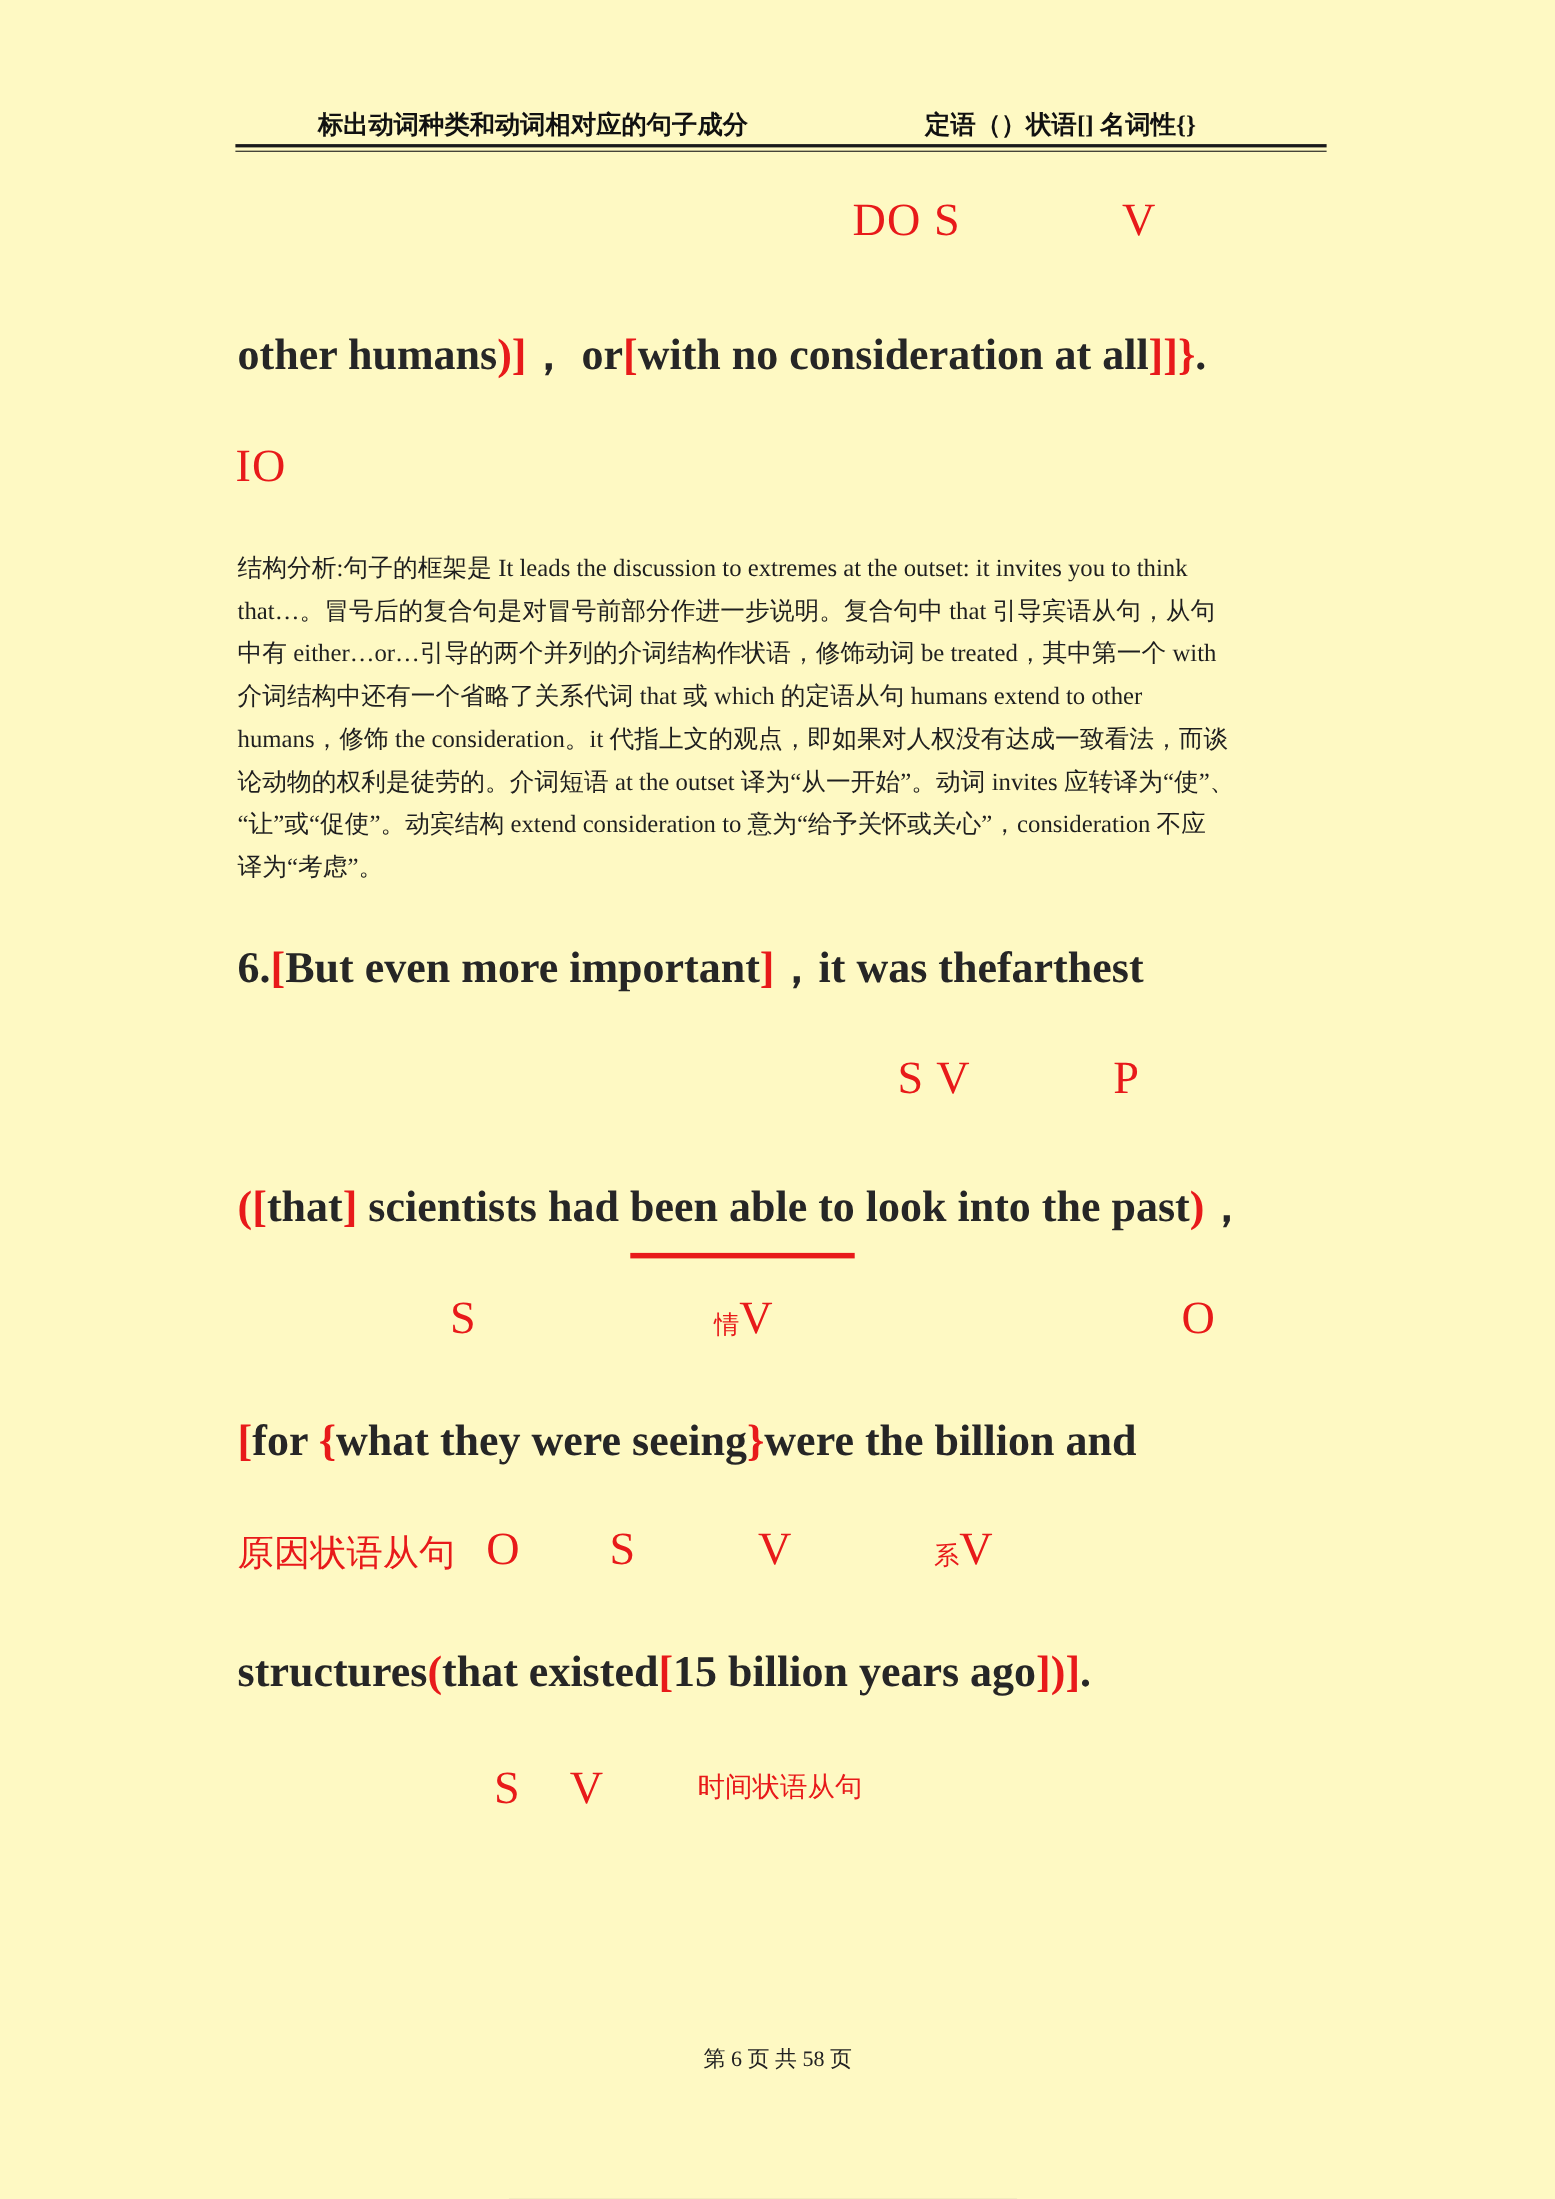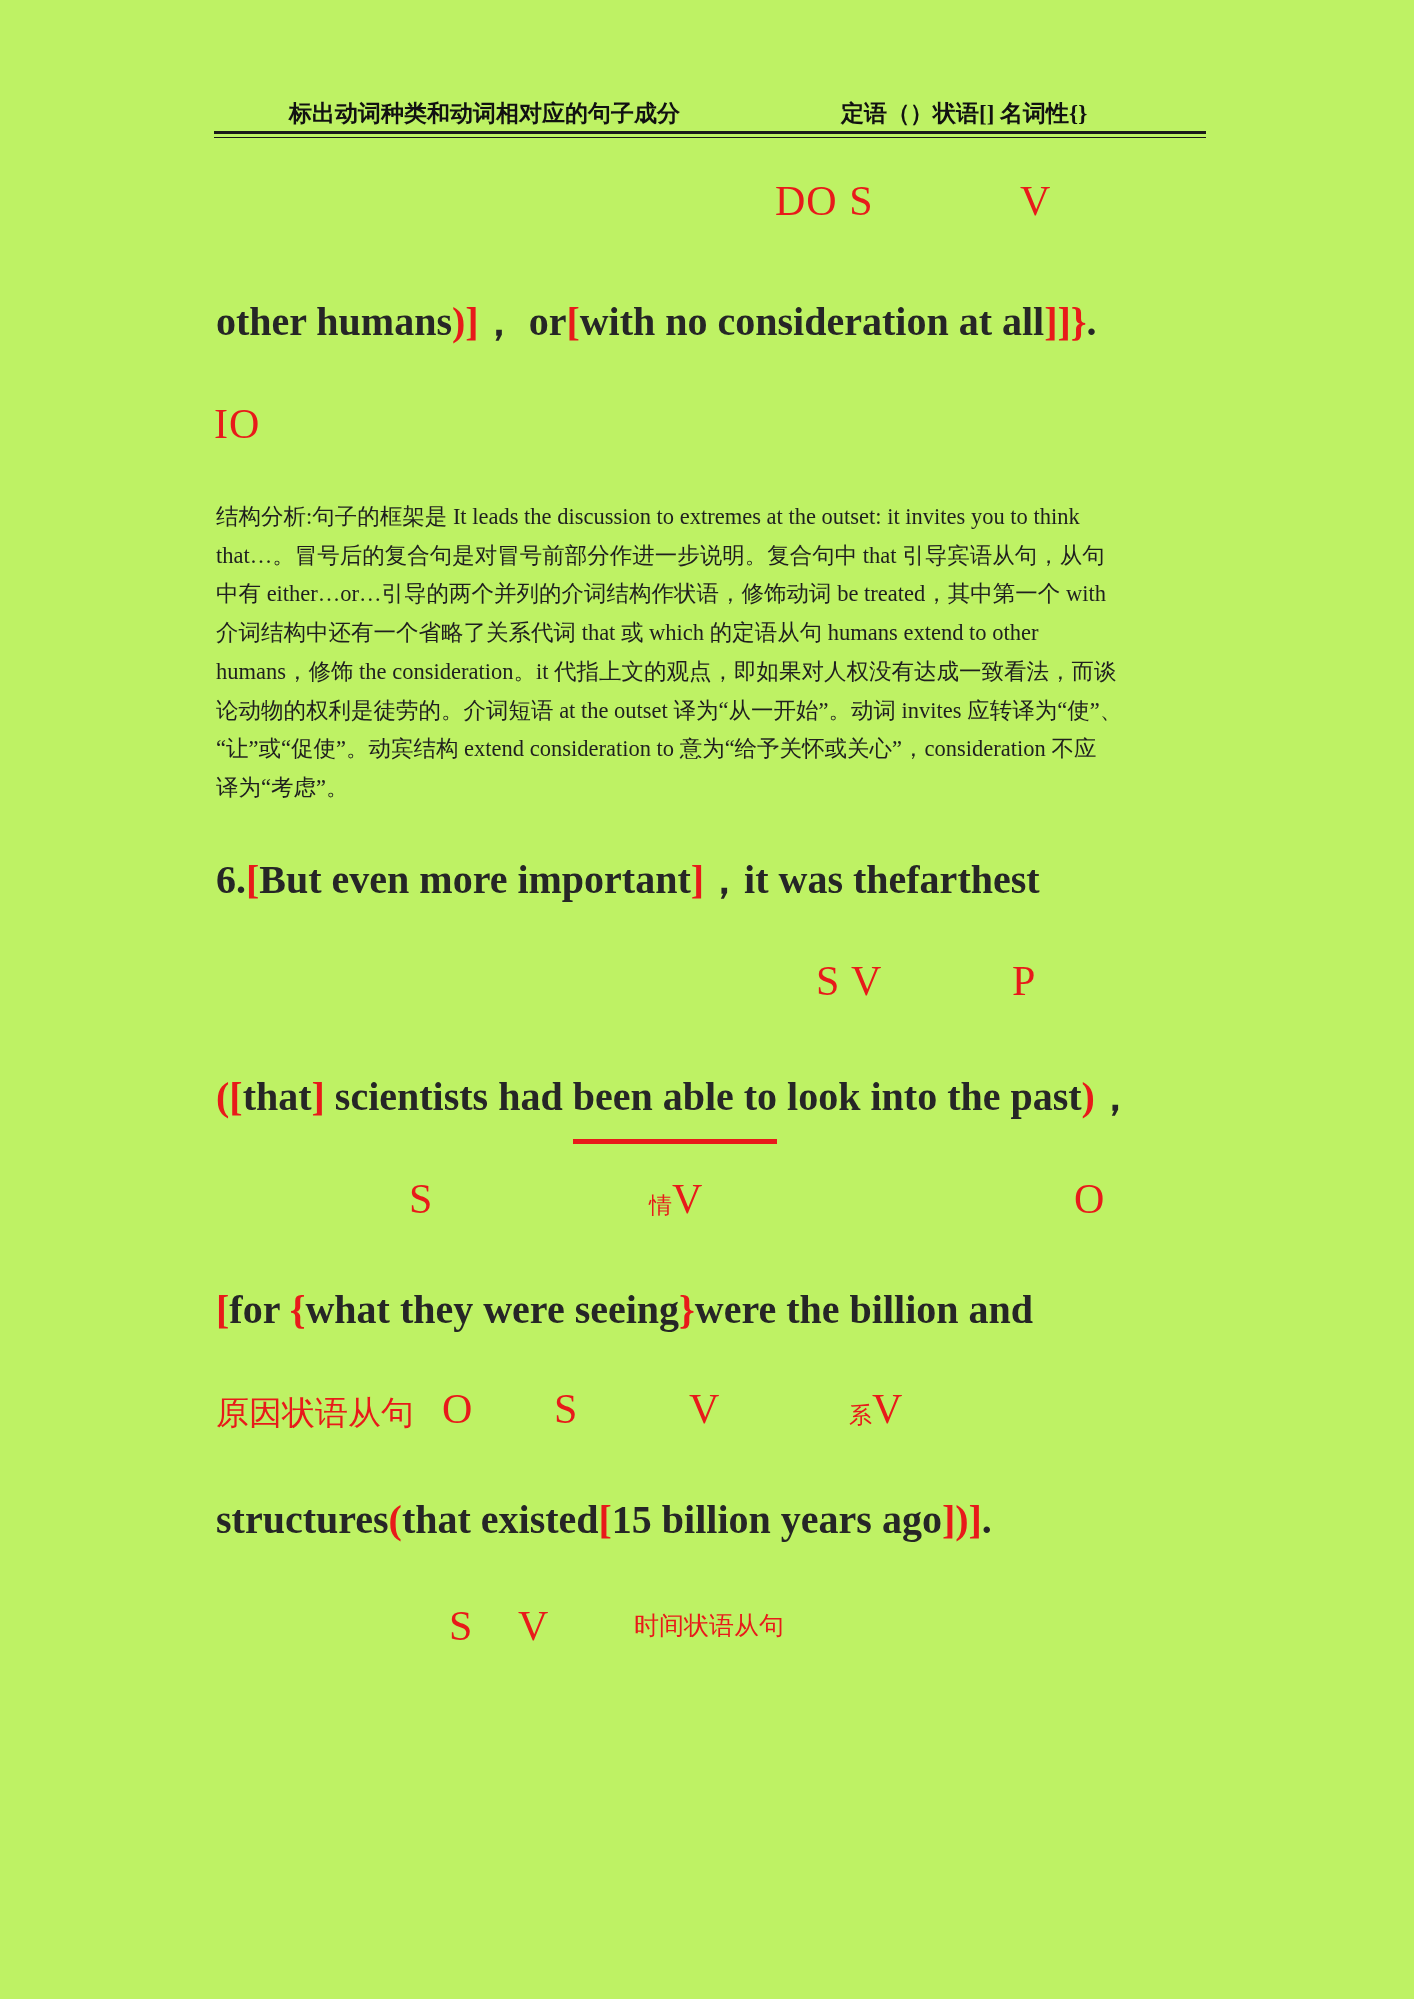--- a/index.html
+++ b/index.html
@@ -4,21 +4,21 @@
 <style>
   :root{
     --red:#e81a1a;
     --ink:#1f1f1f;
     --bold-ink:#262626;
   }
   html,body{margin:0;padding:0;background:#888;}
   .page{
     position:relative;
     width:1414px;height:1999px;
-    background:#bef264;
+    background:#fef9c3;
     margin:0 auto;
     overflow:hidden;
     font-family:"Liberation Serif","DejaVu Serif",serif;
   }
   .abs{position:absolute;white-space:nowrap;}
   
   .hdr{font-size:23px;font-weight:700;color:#111;line-height:1.2;}
   .rule-thick{position:absolute;background:#1a1a1a;height:3px;}
   .rule-thin{position:absolute;background:#1a1a1a;height:1px;}
   
@@ -92,14 +92,15 @@
 
   <div class="abs bold-line" style="left:216px;top:1498px;">
     <span class="k">structures</span><span class="r">(</span><span class="k">that existed</span><span class="r">[</span><span class="k">15 billion years ago</span><span class="r">])]</span><span class="k">.</span>
   </div>
 
   <div class="abs cap" style="left:449px;top:1605px;">S</div>
   <div class="abs cap" style="left:518px;top:1605px;">V</div>
   <div class="abs zh-red" style="left:634px;top:1613px;font-size:25px;">时间状语从句</div>
 
 
+  <div class="abs footer" style="top:1858px;">第 6 页 共 58 页</div>
 
 </div>
 
 </body></html>

